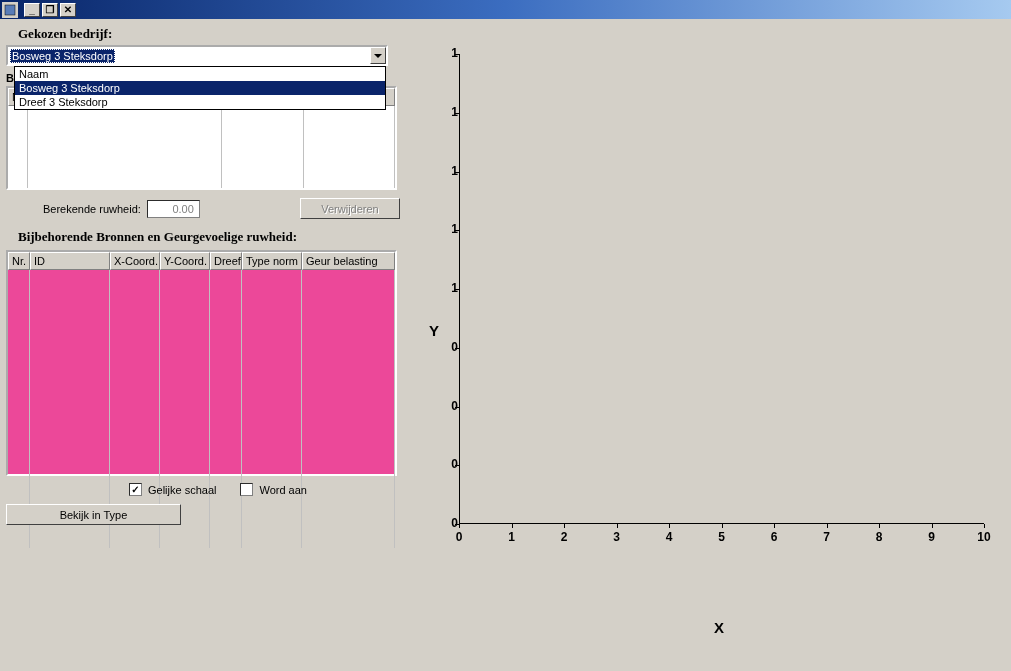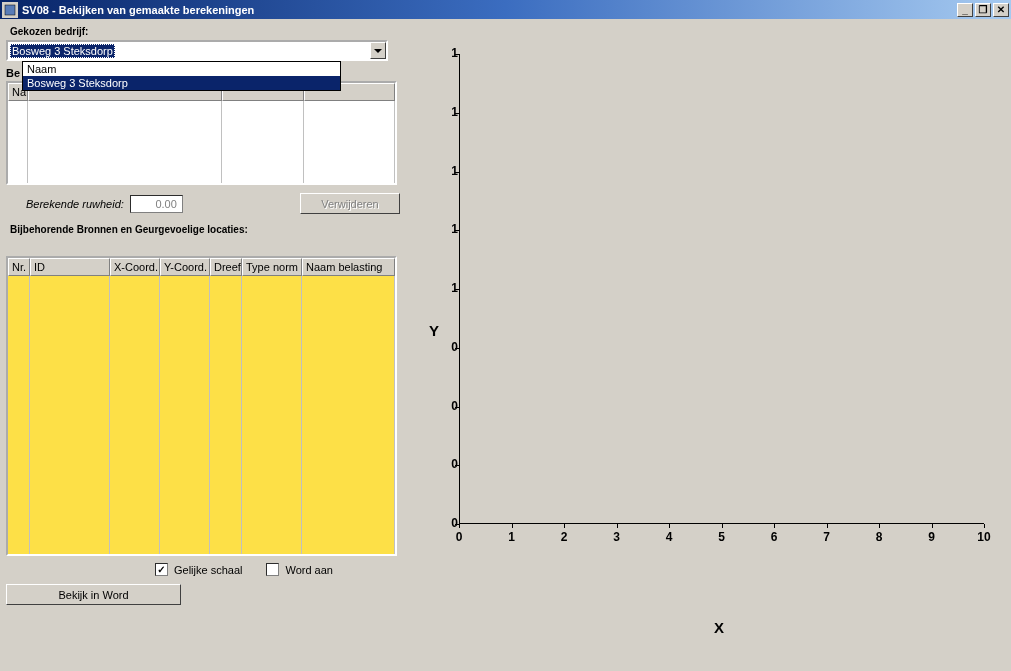--- a/index.html
+++ b/index.html
@@ -7,51 +7,51 @@
   
   .titlebar { height: 19px; background: linear-gradient(to right, #082568, #3b6dc0, #a6caf0); display: flex; align-items: center; padding: 0 2px; color: #fff; font-weight: bold; }
   .titlebar-icon { width: 16px; height: 16px; background: #d4d0c8; margin-right: 4px; display: inline-flex; align-items: center; justify-content: center; }
   .titlebar-text { flex: 1; font-size: 11px; }
   .winbtn { width: 16px; height: 14px; background: #d4d0c8; border: 1px solid #fff; border-right-color:#404040; border-bottom-color:#404040; margin-left: 2px; display:flex; align-items:center; justify-content:center; font-family: Arial; font-size:10px; color:#000; font-weight:bold; }
   
   .content { display: flex; padding: 5px 6px; height: 652px; }
   .left { width: 398px; display:flex; flex-direction:column; }
   .right { flex:1; position:relative; }
   
-  .section-label { font-weight: bold; font-size: 10px; margin: 2px 0 3px 4px; }
+  .section-label { font-weight: bold; font-size: 13px; margin: 2px 0 3px 12px; font-family: Liberation Serif, serif; }
   
   .combo { position: relative; height: 21px; width: 382px; }
   .combo-field { width:100%; height:21px; border: 2px inset #fff; background:#fff; display:flex; align-items:center; padding:0 2px; }
   .combo-field span.sel { background:#0a246a; color:#fff; padding:0 1px; border:1px dotted #fff; }
   .combo-btn { position:absolute; right:2px; top:2px; width:16px; height:17px; background:#d4d0c8; border:1px solid #fff; border-right-color:#404040; border-bottom-color:#404040; display:flex; align-items:center; justify-content:center; }
   .combo-btn::after { content:""; border-left:4px solid transparent; border-right:4px solid transparent; border-top:4px solid #000; }
-  .dropdown { position:absolute; left:16px; top:21px; width:319px; background:#fff; border:1px solid #000; z-index:100; }
+  .dropdown { position:absolute; left:8px; top:21px; width:372px; background:#fff; border:1px solid #000; z-index:100; }
   .dropdown-header { padding:1px 4px; color:#000; }
   .dropdown-item { padding:1px 4px; color:#000; cursor:default; }
   .dropdown-item.highlighted { background:#0a246a; color:#fff; }
   
   .truncated-label { font-weight:bold; font-size:11px; margin-top:6px; }
   
   .table-frame { border:2px inset #fff; background:#fff; height:104px; margin-top:2px; width:391px; }
-  .table-frame2 { border:2px inset #fff; background:#fde047; height:300px; margin-top:18px; width:391px; }
+  .table-frame2 { border:2px inset #fff; background:#ec4899; height:226px; margin-top:2px; width:391px; }
   .theaders { display:flex; height:18px; }
   .th { background:#d4d0c8; border:1px solid; border-color:#fff #808080 #808080 #fff; font-size:11px; padding:1px 3px; display:flex; align-items:center; overflow:hidden; white-space:nowrap; }
   
   .row-area { height:82px; display:flex; }
   .row-area2 { height:278px; display:flex; }
   .col-line { border-right:1px solid #c0c0c0; height:100%; }
   
   .ruwheid-row { display:flex; align-items:center; margin-top:8px; }
-  .ruwheid-row .lbl { margin-left:20px; margin-right:6px;font-style:italic; }
+  .ruwheid-row .lbl { margin-left:37px; margin-right:6px; }
   .ruwheid-input { width:53px; height:18px; border:1px inset #808080; background:#fff; text-align:right; padding:0 5px; color:#808080; font-size:11px; }
   .btn { height:21px; background:#d4d0c8; border:1px solid; border-color:#fff #404040 #404040 #fff; font-size:11px; display:flex; align-items:center; justify-content:center; cursor:default; }
   .btn.disabled { color:#808080; text-shadow:1px 1px 0 #fff; }
   .verwijderen { width:100px; margin-left:auto; margin-right:4px; }
   
-  .checkrow { display:flex; align-items:center; margin-top:7px; margin-left:117px; gap:6px;padding-left:32px; }
+  .checkrow { display:flex; align-items:center; margin-top:7px; margin-left:91px; gap:6px;padding-left:32px; }
   .chk { width:13px; height:13px; background:#fff; border:1px inset #808080; display:flex; align-items:center; justify-content:center; }
   .chk.checked::after { content:"✓"; font-size:10px; line-height:10px; color:#000; font-weight:bold; }
   .chklabel { margin-right:18px; }
   
   .bottom-btns { display:flex; margin-top:8px; }
   .bottom-btns .btn { width:175px; }
   .bottom-btns .btn:first-child { margin-right:45px; }
   
   
   .chart { position:absolute; left:10px; top:0; width:580px; height:620px; }
@@ -67,39 +67,39 @@
 </style>
 </head>
 <body>
 
 <div class="titlebar">
   <span class="titlebar-icon">
     <svg width="12" height="12" viewBox="0 0 12 12">
         <rect x="1" y="1" width="10" height="10" fill="#5a7db8" stroke="#000" stroke-width="0.5"></rect>
       </svg>
   </span>
-  <span class="titlebar-text">SV08 - Bekijken van gemaakte berekeningen</span>
   <span class="winbtn">_</span>
   <span class="winbtn">❐</span>
   <span class="winbtn">✕</span>
 </div>
 
 <div class="content">
 
   <div class="left">
     <div class="section-label">Gekozen bedrijf:</div>
 
     <div class="combo">
       <div class="combo-field">
         <span class="sel">Bosweg 3 Steksdorp</span>
       </div>
       <div class="combo-btn"></div>
       <div class="dropdown">
         <div class="dropdown-header">Naam</div>
         <div class="dropdown-item highlighted">Bosweg 3 Steksdorp</div>
+        <div class="dropdown-item">Dreef 3 Steksdorp</div>
       </div>
     </div>
 
     <div class="truncated-label">Be</div>
 
     <div class="table-frame">
       <div class="theaders">
         <div class="th" style="width:20px">Na</div>
         <div class="th" style="width:194px"></div>
         <div class="th" style="width:82px"></div>
@@ -112,52 +112,52 @@
         <div class="col-line" style="width:91px"></div>
       </div>
     </div>
 
     <div class="ruwheid-row">
       <span class="lbl">Berekende ruwheid:</span>
       <input class="ruwheid-input" readonly="" value="0.00" style="">
       <div class="btn disabled verwijderen">Verwijderen</div>
     </div>
 
-    <div class="section-label" style="margin-top:10px">Bijbehorende Bronnen en Geurgevoelige locaties:</div>
+    <div class="section-label" style="margin-top:10px">Bijbehorende Bronnen en Geurgevoelige ruwheid:</div>
 
     <div class="table-frame2">
       <div class="theaders">
         <div class="th" style="width:22px">Nr.</div>
         <div class="th" style="width:80px">ID</div>
         <div class="th" style="width:50px">X-Coord.</div>
         <div class="th" style="width:50px">Y-Coord.</div>
         <div class="th" style="width:32px">Dreef</div>
         <div class="th" style="width:60px">Type norm</div>
-        <div class="th" style="width:93px">Naam belasting</div>
+        <div class="th" style="width:93px">Geur belasting</div>
       </div>
       <div class="row-area2">
         <div class="col-line" style="width:22px"></div>
         <div class="col-line" style="width:80px"></div>
         <div class="col-line" style="width:50px"></div>
         <div class="col-line" style="width:50px"></div>
         <div class="col-line" style="width:32px"></div>
         <div class="col-line" style="width:60px"></div>
         <div class="col-line" style="width:93px"></div>
       </div>
     </div>
 
     <div class="checkrow">
       <span class="chk checked"></span>
       <span class="chklabel">Gelijke schaal</span>
       <span class="chk"></span>
       <span class="chklabel">Word aan</span>
     </div>
 
     <div class="bottom-btns">
-      <div class="btn">Bekijk in Word</div>
+      <div class="btn">Bekijk in Type</div>
     </div>
   </div>
 
   <div class="right">
     <div class="chart">
       <div class="plot-area" id="plot">
         <div class="axis-line y-axis"></div>
         <div class="axis-line x-axis"></div>
       <div class="tick-x" style="left: 0px;"></div>
           <div class="tick-x" style="left: 52.5px;"></div>

